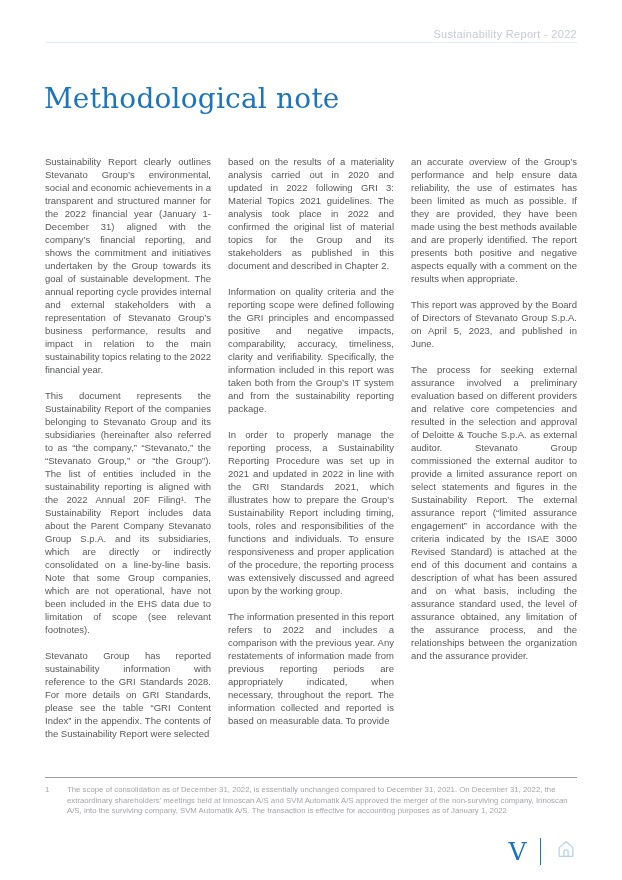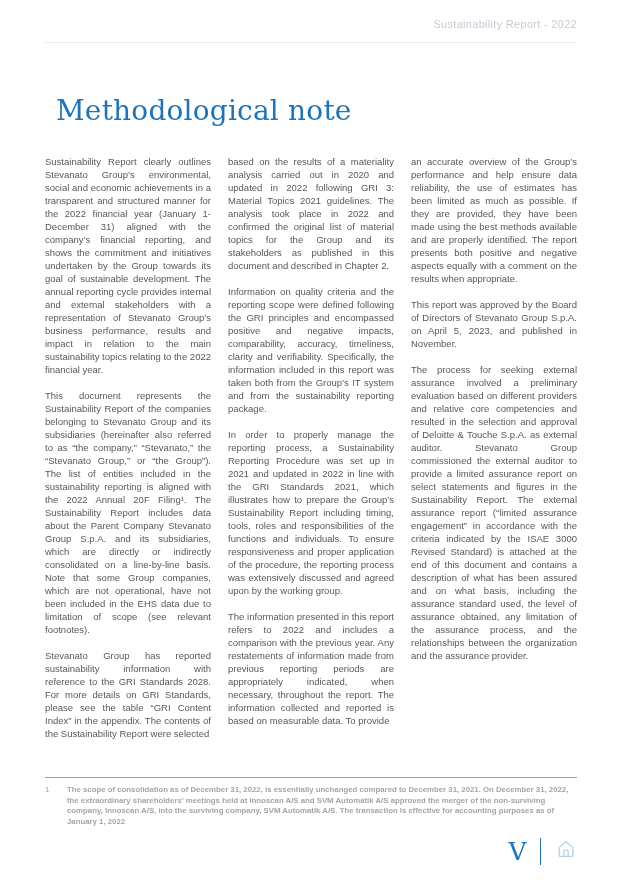--- a/index.html
+++ b/index.html
@@ -4,30 +4,30 @@
 <style>
   html,body { margin:0; padding:0; background:#ffffff; }
   .page {
     position:relative;
     width:622px; height:880px;
     background:#ffffff;
     font-family:"Liberation Sans", sans-serif;
     overflow:hidden;
   }
   .header-title {
-    position:absolute; top:18px; right:45px;
+    position:absolute; top:28px; right:45px;
     font-size:11px; letter-spacing:0.3px;
     color:#c6cbd4;
   }
   .header-rule {
     position:absolute; top:42px; left:45px; right:45px;
     height:1px; background:#e3edf7;
   }
   .page-title {
-    position:absolute; top:82px; left:44px; margin:12px;
+    position:absolute; top:82px; left:44px; margin:0;
     font-family:"DejaVu Serif","Liberation Serif",serif;
     font-weight:400; font-size:28px; letter-spacing:0.2px;
     color:#1c75bc;
   }
   .columns {
     position:absolute; top:155px; left:45px; right:45px;
     display:flex; gap:17px;
   }
   .col {
     flex:1 1 0;
@@ -42,21 +42,21 @@
     height:1px; background:#9b9da0;
   }
   .footnote {
     position:absolute; top:785px; left:45px; right:45px;
     display:flex;
     font-size:7.8px; line-height:10.5px;
     color:#a2a5a9;
     text-align:left;
   }
   .fn-num { flex:0 0 22px; }
-  .fn-text { flex:1 1 auto;font-weight:bold; }
+  .fn-text { flex:1 1 auto; }
   .pager {
     position:absolute; right:44px; bottom:12px;
     display:flex; align-items:center; gap:13px;
     height:34px;
   }
   .page-num {
     font-family:"DejaVu Serif","Liberation Serif",serif;
     font-size:25px; color:#1c75bc; line-height:1;
   }
   .pager-sep {
@@ -85,21 +85,21 @@
       <p>Stevanato Group has reported sustainability information with reference to the GRI Standards 2028. For more details on GRI Standards, please see the table “GRI Content Index” in the appendix. The contents of the Sustainability Report were selected</p>
     </div>
     <div class="col">
       <p>based on the results of a materiality analysis carried out in 2020 and updated in 2022 following GRI 3: Material Topics 2021 guidelines. The analysis took place in 2022 and confirmed the original list of material topics for the Group and its stakeholders as published in this document and described in Chapter 2.</p>
       <p>Information on quality criteria and the reporting scope were defined following the GRI principles and encompassed positive and negative impacts, comparability, accuracy, timeliness, clarity and verifiability. Specifically, the information included in this report was taken both from the Group’s IT system and from the sustainability reporting package.</p>
       <p>In order to properly manage the reporting process, a Sustainability Reporting Procedure was set up in 2021 and updated in 2022 in line with the GRI Standards 2021, which illustrates how to prepare the Group’s Sustainability Report including timing, tools, roles and responsibilities of the functions and individuals. To ensure responsiveness and proper application of the procedure, the reporting process was extensively discussed and agreed upon by the working group.</p>
       <p>The information presented in this report refers to 2022 and includes a comparison with the previous year. Any restatements of information made from previous reporting periods are appropriately indicated, when necessary, throughout the report. The information collected and reported is based on measurable data. To provide</p>
     </div>
     <div class="col">
       <p>an accurate overview of the Group’s performance and help ensure data reliability, the use of estimates has been limited as much as possible. If they are provided, they have been made using the best methods available and are properly identified. The report presents both positive and negative aspects equally with a comment on the results when appropriate.</p>
-      <p>This report was approved by the Board of Directors of Stevanato Group S.p.A. on April 5, 2023, and published in November.</p>
+      <p>This report was approved by the Board of Directors of Stevanato Group S.p.A. on April 5, 2023, and published in June.</p>
       <p>The process for seeking external assurance involved a preliminary evaluation based on different providers and relative core competencies and resulted in the selection and approval of Deloitte &amp; Touche S.p.A. as external auditor. Stevanato Group commissioned the external auditor to provide a limited assurance report on select statements and figures in the Sustainability Report. The external assurance report (“limited assurance engagement” in accordance with the criteria indicated by the ISAE 3000 Revised Standard) is attached at the end of this document and contains a description of what has been assured and on what basis, including the assurance standard used, the level of assurance obtained, any limitation of the assurance process, and the relationships between the organization and the assurance provider.</p>
     </div>
   </main>
 
   <div class="footnote-rule"></div>
   <div class="footnote">
     <span class="fn-num">1</span>
     <span class="fn-text">The scope of consolidation as of December 31, 2022, is essentially unchanged compared to December 31, 2021. On December 31, 2022, the extraordinary shareholders’ meetings held at Innoscan A/S and SVM Automatik A/S approved the merger of the non-surviving company, Innoscan A/S, into the surviving company, SVM Automatik A/S. The transaction is effective for accounting purposes as of January 1, 2022</span>
   </div>
 

